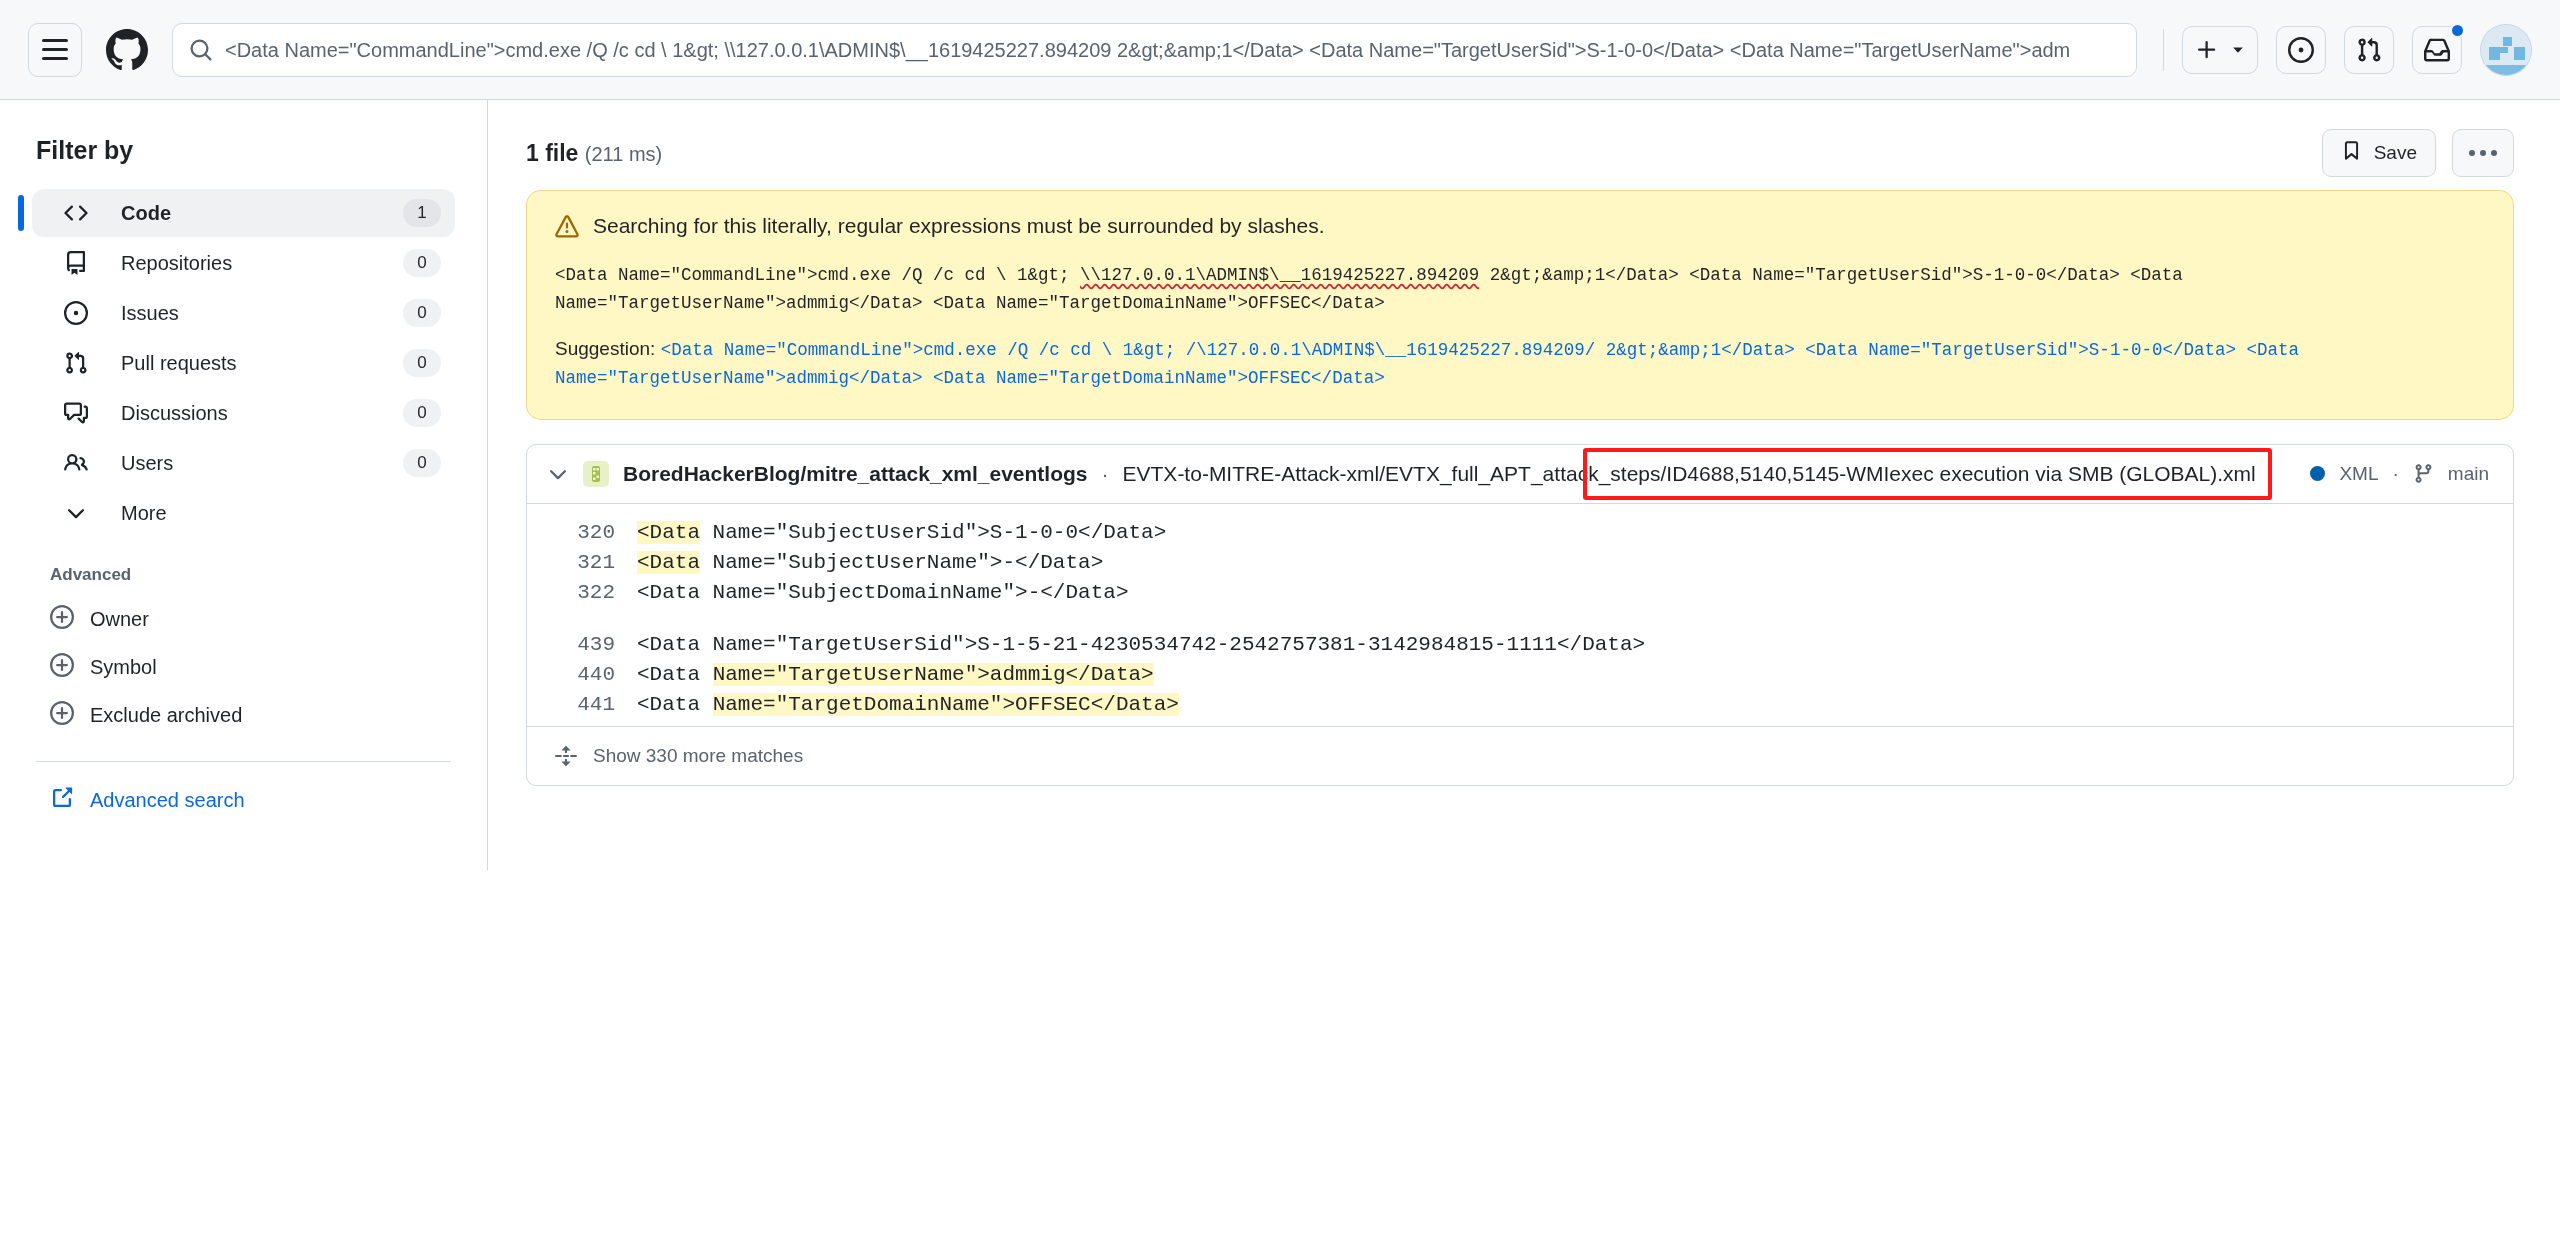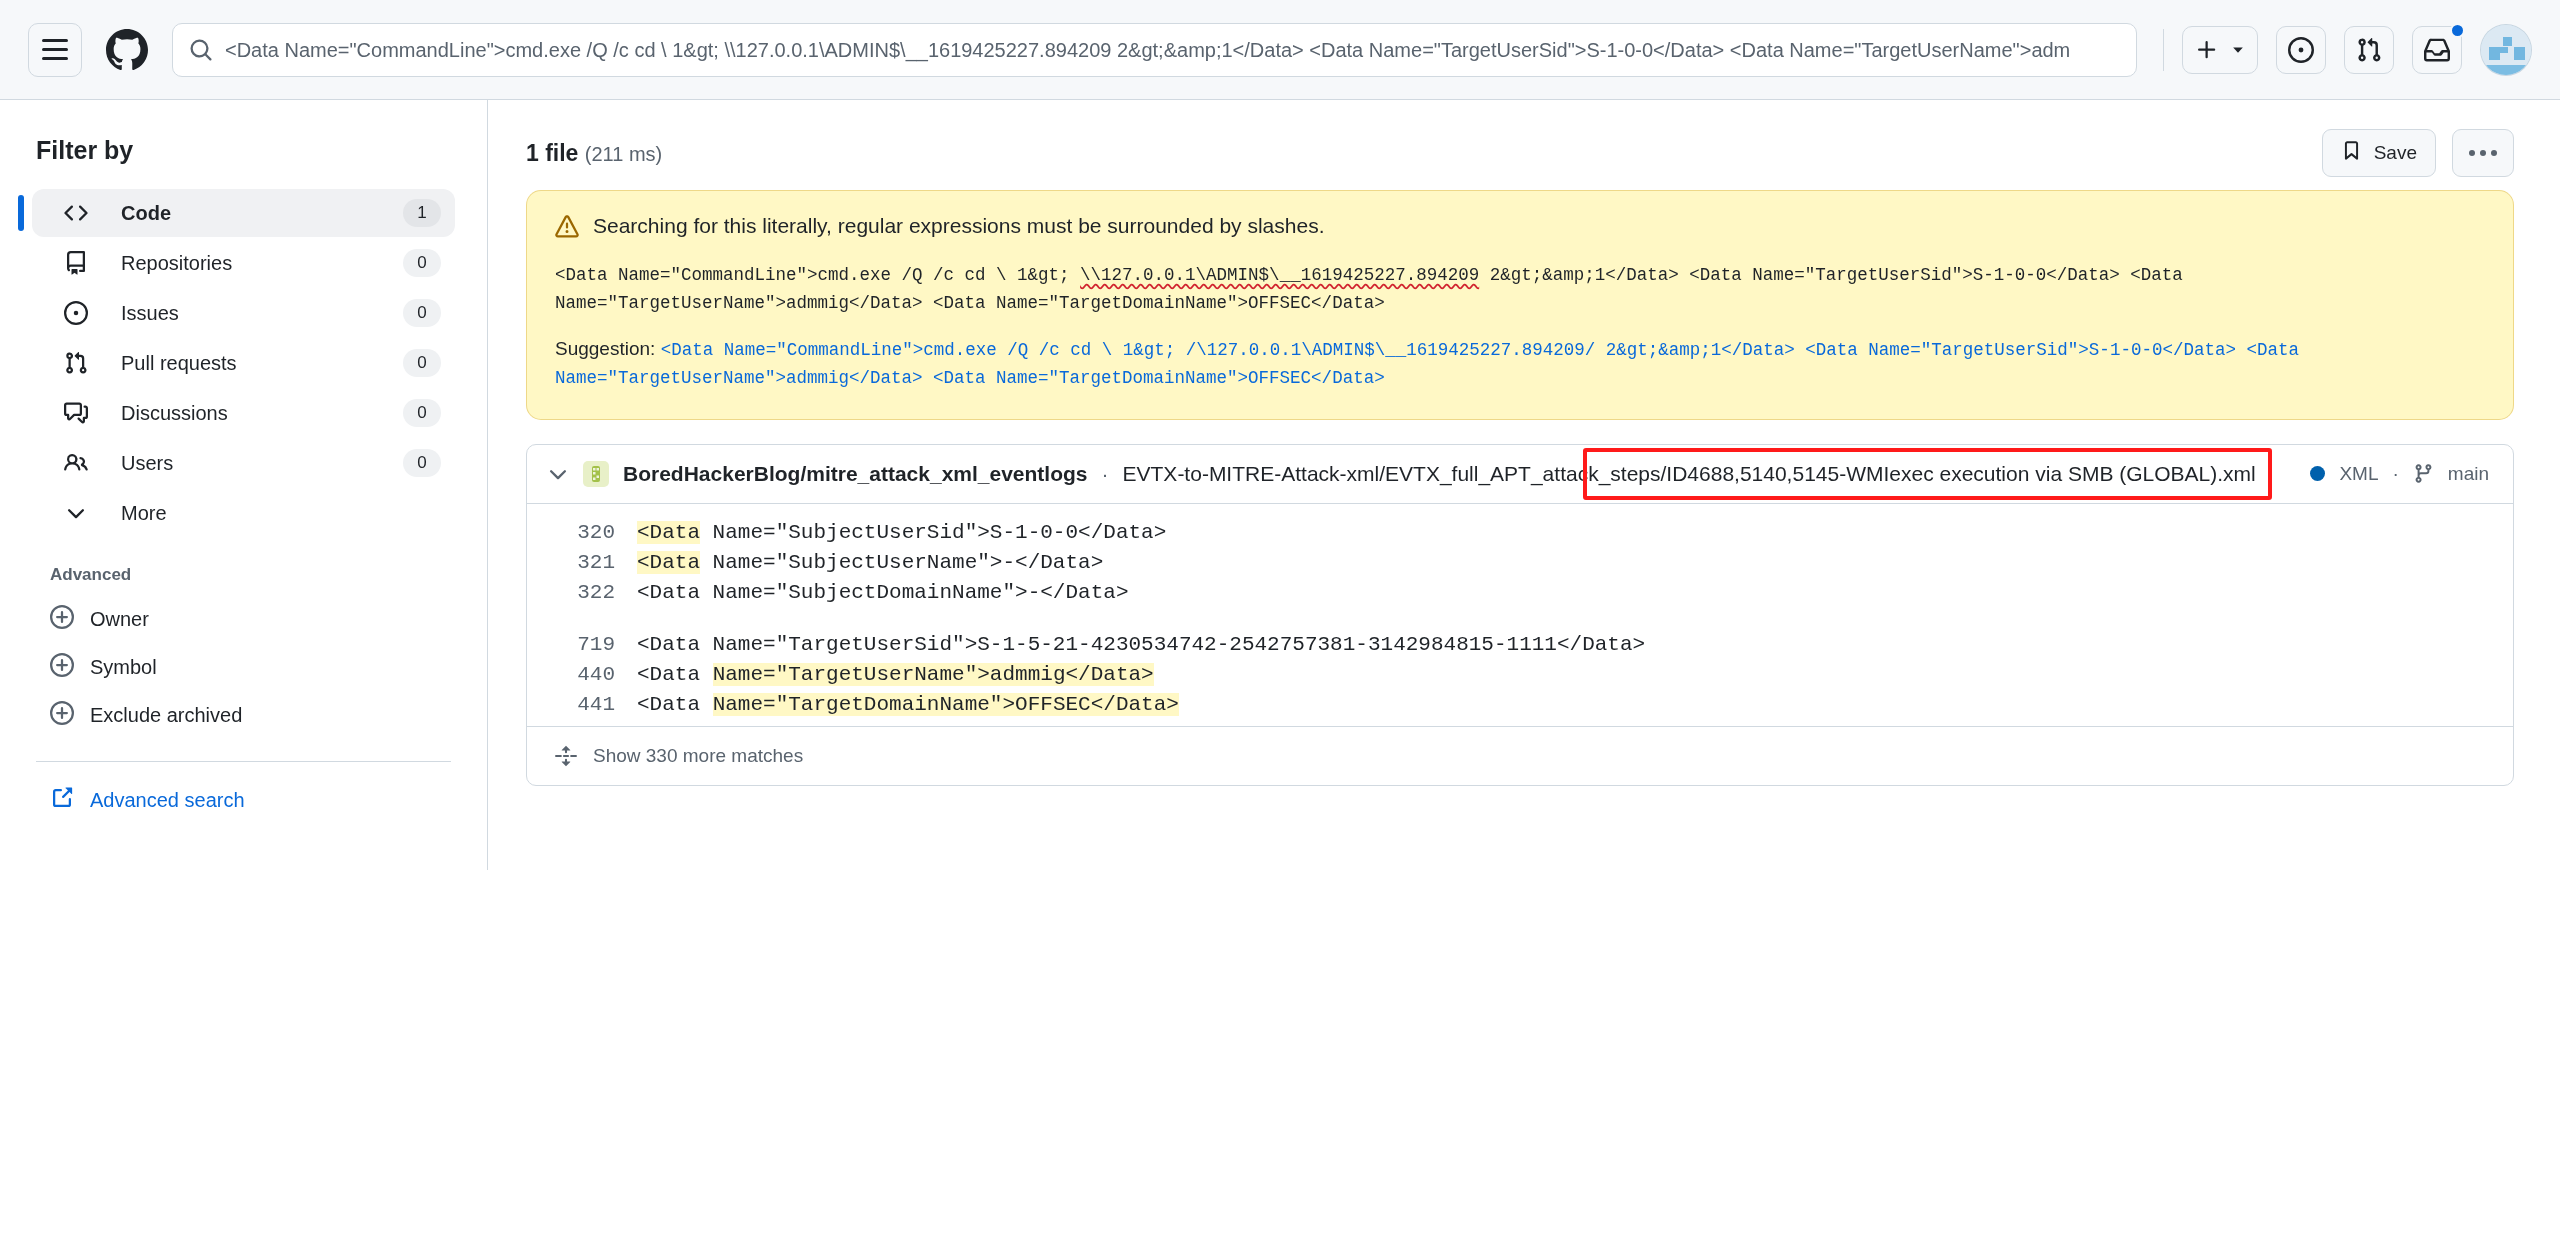--- a/index.html
+++ b/index.html
@@ -506,21 +506,21 @@
         </div>
 
         <div class="code-line">
           <span class="ln">322</span>
           <span class="ct"><span>&lt;Data</span><span> Name="SubjectDomainName"&gt;-&lt;/Data&gt;</span></span>
         </div>
 
         <div class="gap"></div>
 
         <div class="code-line">
-          <span class="ln">719</span>
+          <span class="ln">439</span>
           <span class="ct"><span>&lt;Data</span><span> Name="TargetUserSid"&gt;S-1-5-21-4230534742-2542757381-3142984815-1111&lt;/Data&gt;</span></span>
         </div>
 
         <div class="code-line">
           <span class="ln">440</span>
           <span class="ct"><span>&lt;Data </span><span class="hl">Name="TargetUserName"&gt;admmig&lt;/Data&gt;</span></span>
         </div>
 
         <div class="code-line">
           <span class="ln">441</span>

